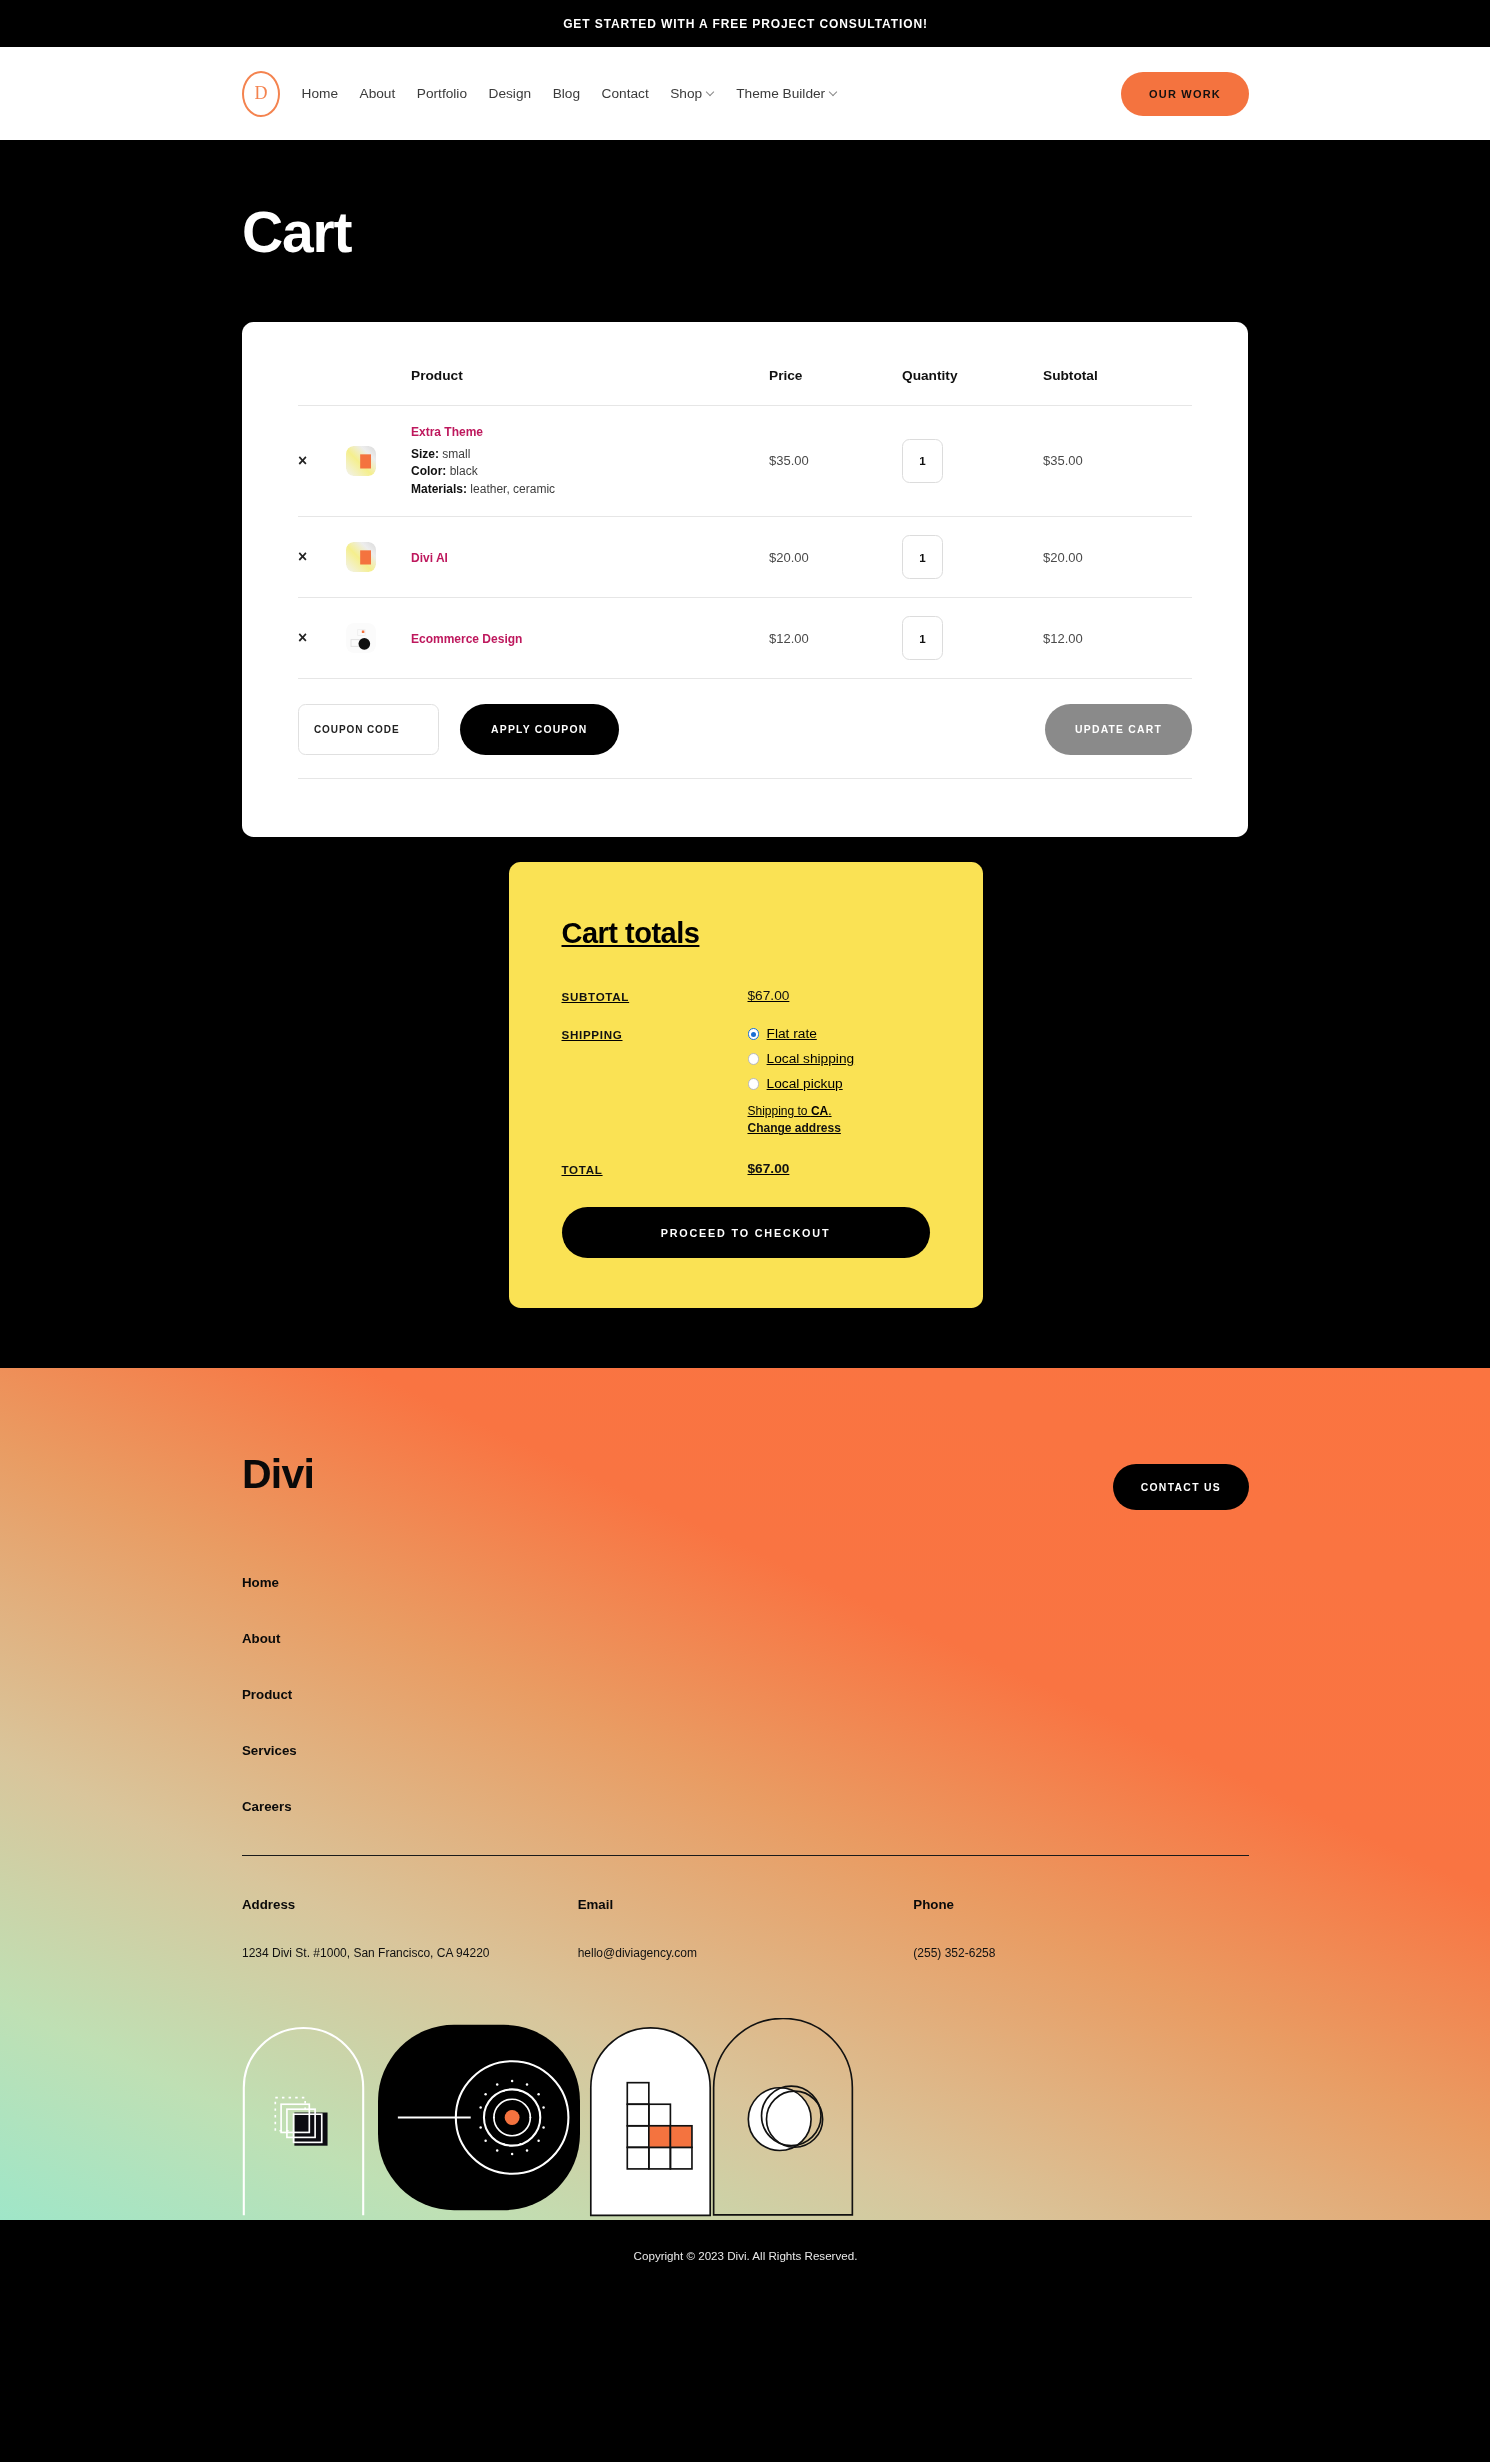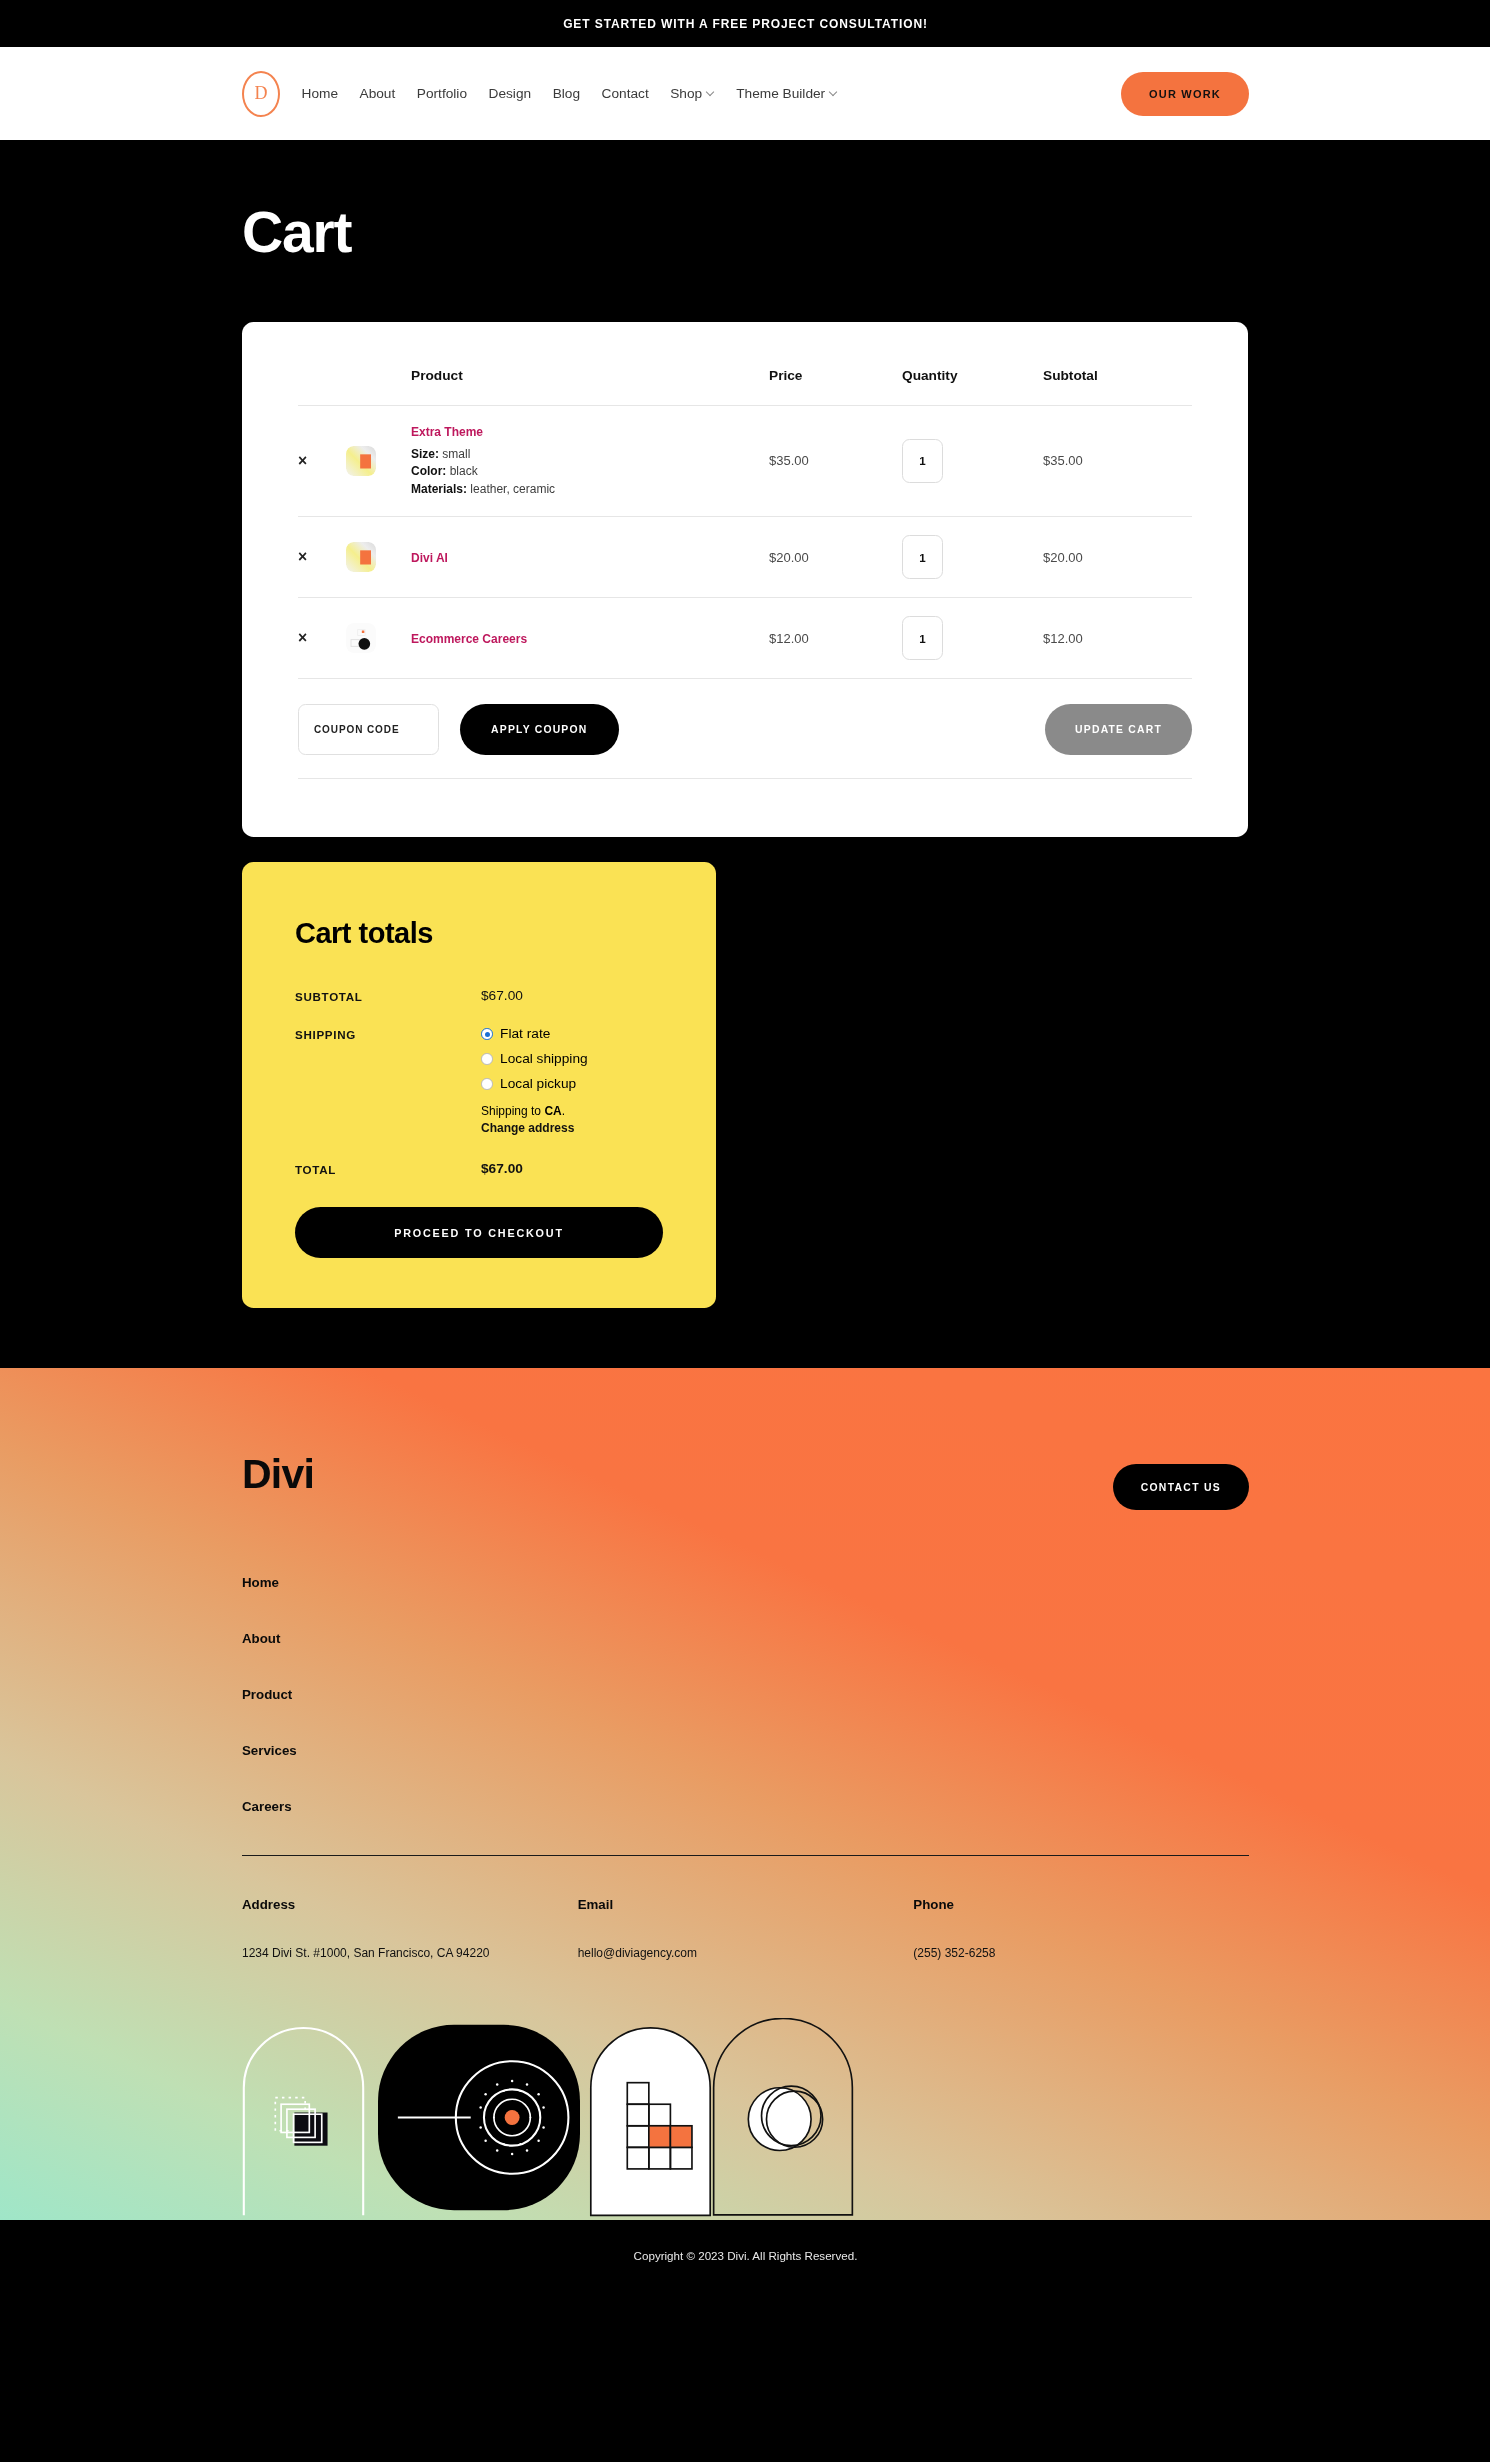--- a/index.html
+++ b/index.html
@@ -124,21 +124,21 @@
   }
   .btn-update {
     background:#8a8a8a; color:#fff; border:none; border-radius:33px;
     height:51px; padding:0 30px; float:right;
     font-size:10.4px; font-weight:700; letter-spacing:1.2px; cursor:pointer;
     font-family:"Liberation Sans", sans-serif; white-space:nowrap;
   }
   .bottom-rule { border-top:0.8px solid #e6e6e6; }
 
   
-  .totals-zone { display:flex; justify-content:flex-start; padding:25px 0 0; }
+  .totals-zone { display:flex; justify-content:center; padding:25px 0 0;text-decoration:underline; }
   .totals {
     background:#FAE254; border-radius:11.6px;
     width:474px; padding:55px 53px 50px;
   }
   .totals h2 { font-size:29px; font-weight:800; letter-spacing:-0.5px; margin-bottom:38px; }
   .trow { display:flex; align-items:flex-start; margin-bottom:23px; }
   .tlabel {
     width:186px; flex:0 0 186px;
     font-size:11.6px; font-weight:700; letter-spacing:0.7px; color:#111;
     padding-top:1.7px;
@@ -331,21 +331,21 @@
                 <svg width="30" height="30" viewBox="0 0 36 36" aria-hidden="true">
                   <rect width="36" height="36" rx="9" fill="#fbfbfb"></rect>
                   <rect x="6" y="20" width="10" height="8" fill="none" stroke="#ddd" stroke-width="1"></rect>
                   <rect x="14" y="8" width="9" height="7" fill="none" stroke="#eee" stroke-width="1"></rect>
                   <rect x="19" y="9" width="3" height="3" fill="#F4733F"></rect>
                   <circle cx="22" cy="25" r="7" fill="#111"></circle>
                 </svg>
               </span>
             </td>
             <td>
-              <a href="#" class="pname">Ecommerce Careers</a>
+              <a href="#" class="pname">Ecommerce Design</a>
             </td>
             <td class="price">$12.00</td>
             <td>
               <input class="qty-box" type="text" value="1" style="">
             </td>
             <td class="subtotal">$12.00</td>
           </tr>
 
           <tr class="coupon-row">
             <td colspan="6">

